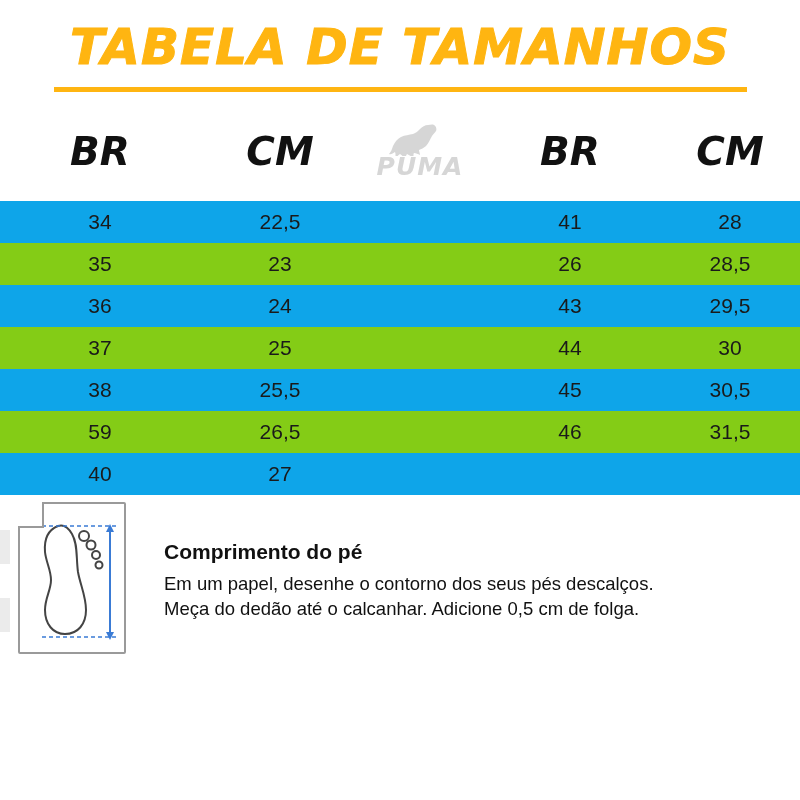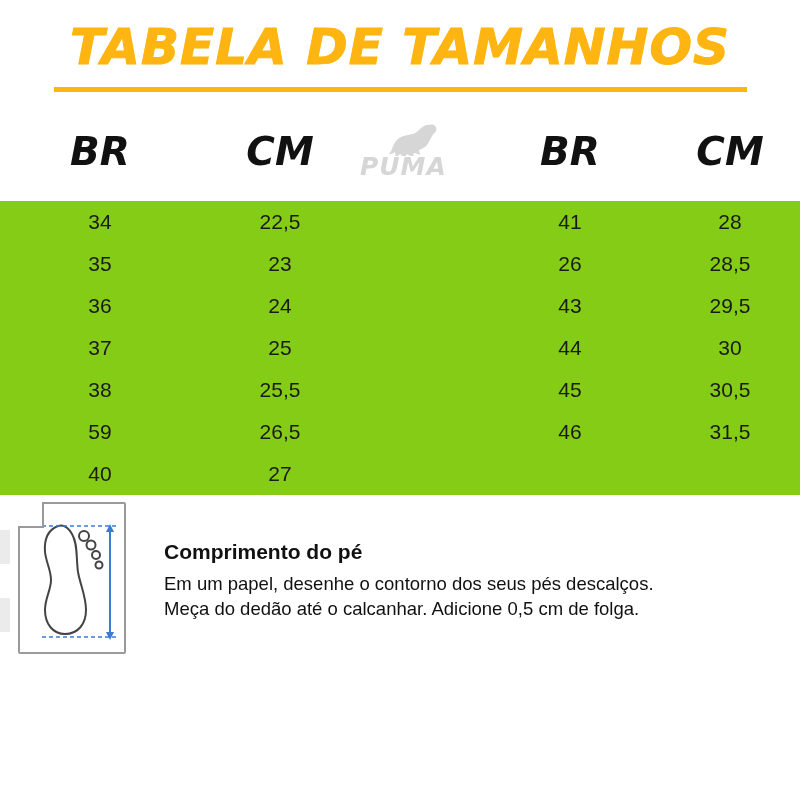--- a/index.html
+++ b/index.html
@@ -64,40 +64,40 @@
     padding: 8px 0 20px 0;
     letter-spacing: 0px;
   }
   .table tbody td {
     font-family: "Liberation Sans", sans-serif;
     font-size: 21px;
     color: #1a1a1a;
     padding: 9px 0;
     font-weight: 400;
   }
-  .row-alt td { background: #84cc16; }
+  .row-alt td { background: #0ea5e9; }
   .row-plain td { background: #84cc16; }
 
   
   .logo-head {
     position: relative;
   }
   .puma-logo {
     display: block;
     margin: 0 auto;
     opacity: 1;
   }
   .puma-word {
     font-family: "DejaVu Sans", sans-serif;
     font-weight: 900;
     font-style: italic;
     font-size: 25px;
     color: #d6d6d6;
     letter-spacing: 1px;
-    text-align: left;
+    text-align: center;
     margin-top: -4px;
   }
 
   
   .strip {
     position: absolute;
     left: 0;
     width: 10px;
     background: #ebebeb;
   }

